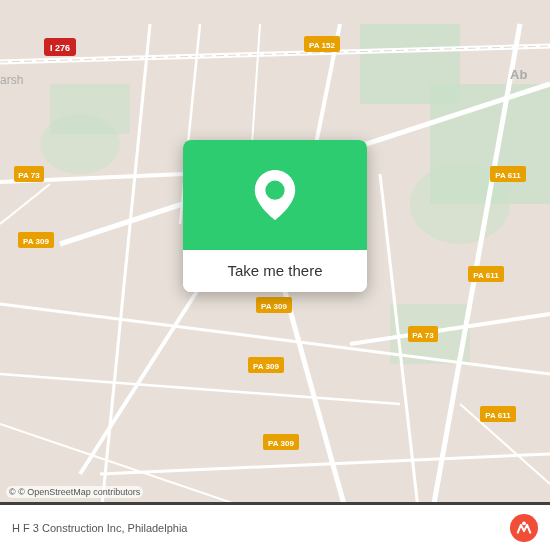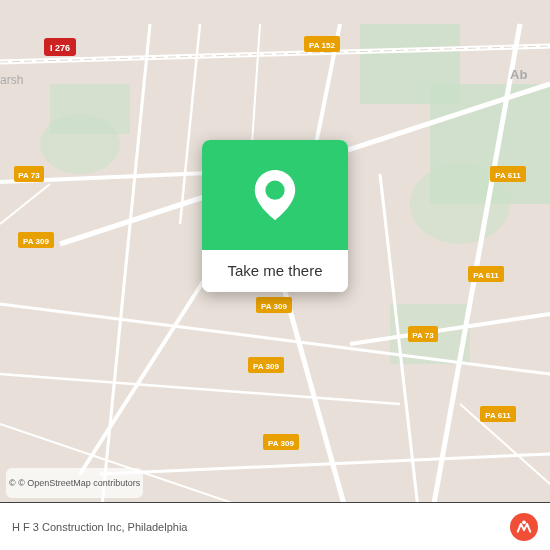--- a/index.html
+++ b/index.html
@@ -40,21 +40,21 @@
       position: absolute;
       bottom: 0;
       left: 0;
       right: 0;
       height: 48px;
       background: white;
       display: flex;
       align-items: center;
       justify-content: space-between;
       padding: 0 12px;
-      border-top: 1px solid #404040;
+      border-top: 3px solid #404040;
     }
 
     .bottom-bar-left {
       display: flex;
       align-items: center;
       gap: 6px;
       font-size: 11px;
       color: #555;
     }
 
@@ -78,21 +78,21 @@
     
     .popup-card {
       position: absolute;
       top: 140px;
       left: 50%;
       transform: translateX(-50%);
       background: white;
       border-radius: 8px;
       box-shadow: 0 4px 16px rgba(0,0,0,0.3);
       overflow: hidden;
-      width: 146px;
+      width: 184px;
     }
 
     .popup-card-top {
       background: #2ecc71;
       height: 110px;
       display: flex;
       align-items: center;
       justify-content: center;
       position: relative;
     }
@@ -115,21 +115,21 @@
     }
 
     
     .attribution {
       position: absolute;
       bottom: 52px;
       left: 6px;
       font-size: 9px;
       color: #555;
       background: rgba(255,255,255,0.7);
-      padding: 10px 3px;
+      padding: 1px 3px;
       border-radius: 6px;
     }
   </style>
 </head>
 <body>
 
 <div id="map-container">
   <div class="map-bg"></div>
 
   <svg class="map-svg" viewBox="0 0 550 502" xmlns="http://www.w3.org/2000/svg">

